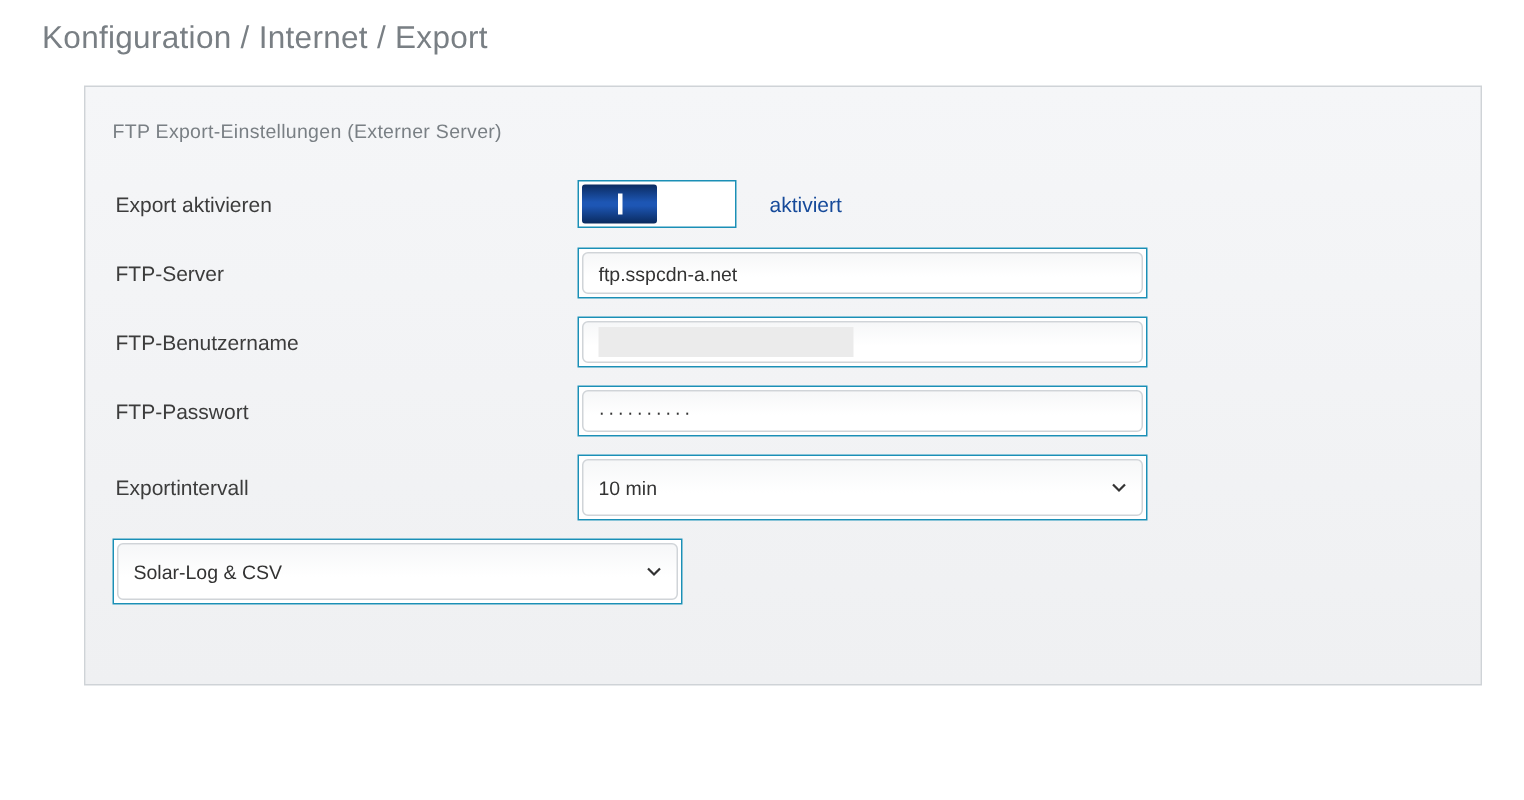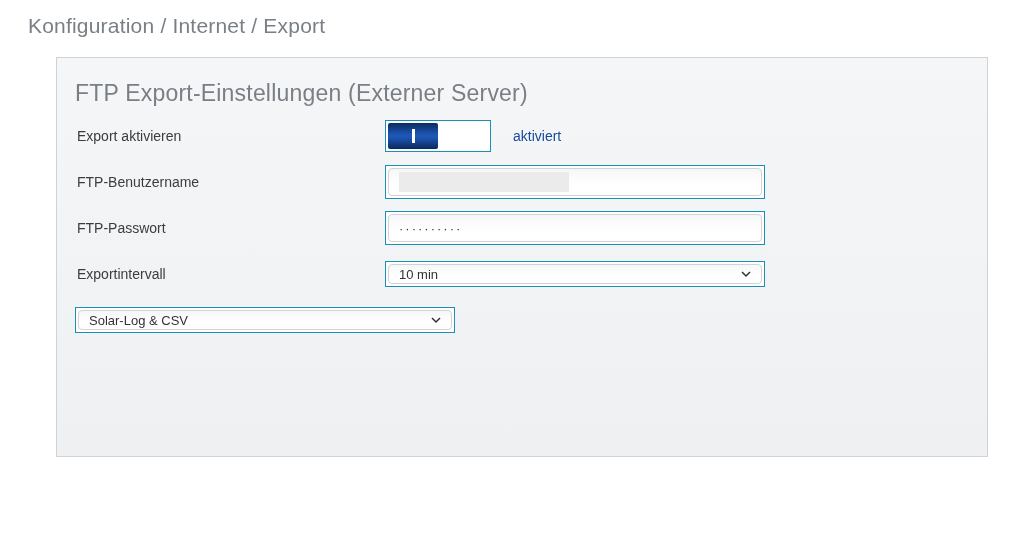--- a/index.html
+++ b/index.html
@@ -42,24 +42,24 @@
   .panel {
     margin-left: 28px;
     margin-right: 28px;
     border: 1px solid #cfd3d7;
     background: linear-gradient(180deg, #f5f6f8 0%, #eff0f2 100%);
     margin-top: -1px;
     padding: 22px 28px 22px 18px;
     min-height: 400px;
   }
   .section-title {
-    font-size: 23px;
+    font-size: 13px;
     font-weight: 300;
     color: #797f84;
-    margin-bottom: 12px;
+    margin-bottom: 24px;
     letter-spacing: 0.2px;
   }
   .row {
     display: flex;
     align-items: center;
     margin-bottom: 12px;
     min-height: 34px;
   }
   .row-label {
     width: 310px;
@@ -155,21 +155,21 @@
 
   
   .select-frame {
     border: 1px solid #1b8fb6;
     padding: 2px;
     width: 100%;
     background: #fff;
   }
   .select-box {
     width: 100%;
-    height: 20px;
+    height: 38px;
     border: 1px solid #d0d4d8;
     border-radius: 4px;
     background: linear-gradient(180deg, #f6f7f8 0%, #ffffff 60%);
     font-size: 13px;
     color: #333;
     padding: 0 10px;
     display: flex;
     align-items: center;
     justify-content: space-between;
     cursor: pointer;
@@ -216,20 +216,28 @@
           <div class="toggle">
             <div class="toggle-on">
               <span class="toggle-bar"></span>
             </div>
           </div>
         </div>
       </div>
       <div class="side-text">aktiviert</div>
     </div>
 
+    <div class="row">
+      <div class="row-label">FTP-Server</div>
+      <div class="control-cell">
+        <div class="input-frame">
+          <input type="text" class="text-input" value="ftp.sspcdn-a.net" style="">
+        </div>
+      </div>
+    </div>
 
     <div class="row">
       <div class="row-label">FTP-Benutzername</div>
       <div class="control-cell">
         <div class="input-frame">
           <div class="redacted-inner">
             <div class="redacted-block"></div>
           </div>
         </div>
       </div>

